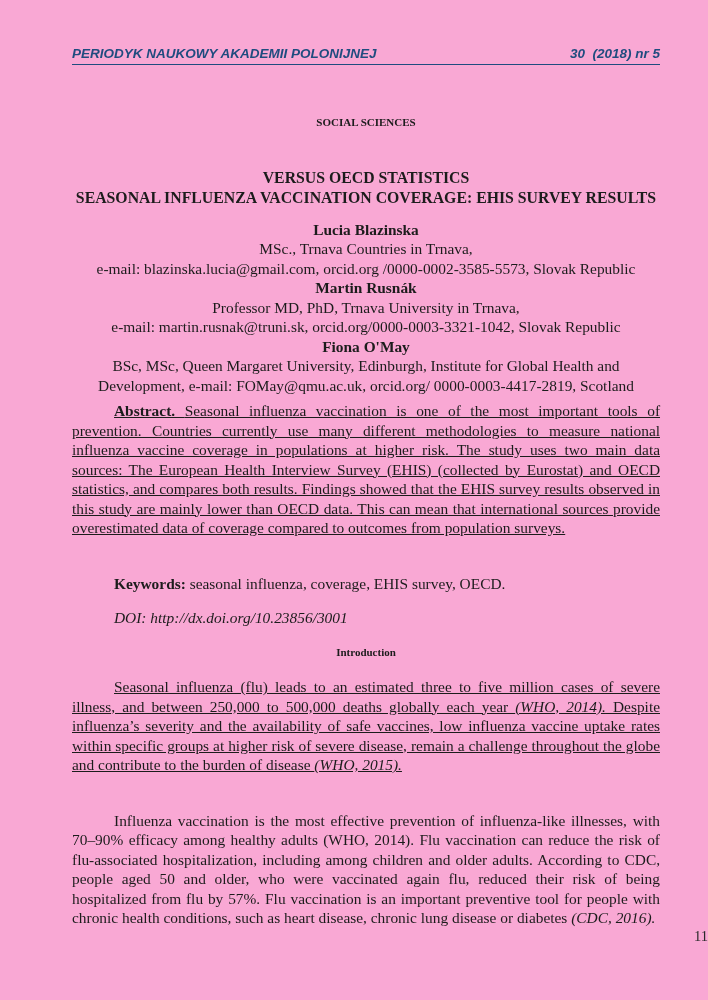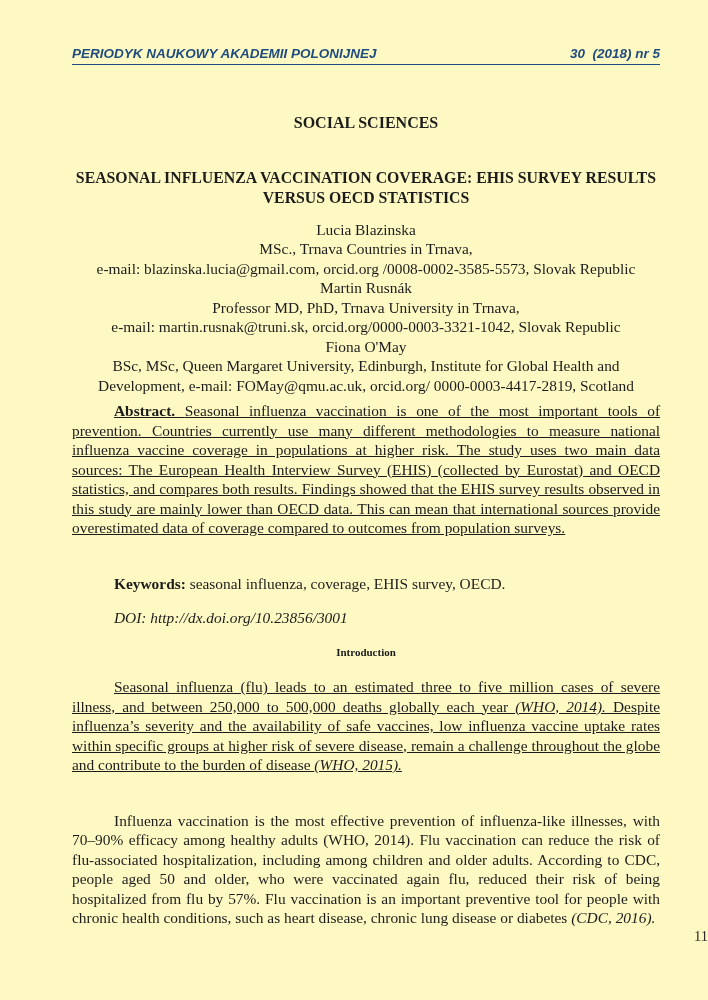--- a/index.html
+++ b/index.html
@@ -1,21 +1,21 @@
 <!DOCTYPE html>
 <html><head>
 <meta charset="utf-8">
 <style>
   * { margin: 0; padding: 0; box-sizing: border-box; }
   html, body { background: #ffffff; }
   .page {
     position: relative;
     width: 708px;
     height: 1000px;
-    background: #fef9c3;
+    background: #f9a8d4;
     font-family: "Liberation Serif", serif;
     color: #1c1c1c;
     overflow: hidden;
     padding-left: 24px;
   }
   .header {
     width: 588px;
     margin: 0 auto;
     padding-top: 46px;
     padding-bottom: 3px;
@@ -32,32 +32,32 @@
   .content {
     width: 588px;
     margin: 0 auto;
     font-size: 15.4px;
     line-height: 19.5px;
   }
   .section-label {
     margin-top: 48px;
     text-align: center;
     font-weight: bold;
-    font-size: 16px;
+    font-size: 11px;
   }
   .title {
     margin-top: 35px;
     text-align: center;
     font-weight: bold;
     font-size: 15.8px;
     line-height: 20px;
   }
   .title-line { white-space: nowrap; }
   .authors { margin-top: 12px; text-align: center; }
-  .author-name { font-weight: normal; }
+  .author-name { font-weight: bold; }
   .author-line { white-space: nowrap; }
   .para { text-align: justify; margin-top: 36px; }
   .indent { text-indent: 42px; }
   .abstract-para { margin-top: 6px; text-decoration: underline; }
   .doi-para { margin-top: 15px; font-style: italic; text-align: left; }
   .intro-heading {
     margin-top: 15px;
     text-align: center;
     font-weight: bold;
     font-size: 11px;
@@ -83,29 +83,29 @@
   <div class="header">
     <span>PERIODYK NAUKOWY AKADEMII POLONIJNEJ</span>
     <span>30&nbsp; (2018) nr 5</span>
   </div>
 
   <div class="content">
 
     <div class="section-label">SOCIAL SCIENCES</div>
 
     <div class="title">
+      <div class="title-line">VERSUS OECD STATISTICS</div>
       <div class="title-line">SEASONAL INFLUENZA VACCINATION COVERAGE: EHIS SURVEY RESULTS</div>
-      <div class="title-line">VERSUS OECD STATISTICS</div>
     </div>
 
     <div class="authors">
       <div>
         <div class="author-name">Lucia Blazinska</div>
         <div class="author-line">MSc., Trnava Countries in Trnava,</div>
-        <div class="author-line">e-mail: blazinska.lucia@gmail.com, orcid.org /0008-0002-3585-5573, Slovak Republic</div>
+        <div class="author-line">e-mail: blazinska.lucia@gmail.com, orcid.org /0000-0002-3585-5573, Slovak Republic</div>
       </div>
       <div>
         <div class="author-name">Martin Rusnák</div>
         <div class="author-line">Professor MD, PhD, Trnava University in Trnava,</div>
         <div class="author-line">e-mail: martin.rusnak@truni.sk, orcid.org/0000-0003-3321-1042, Slovak Republic</div>
       </div>
       <div>
         <div class="author-name">Fiona O'May</div>
         <div class="author-line">BSc, MSc, Queen Margaret University, Edinburgh, Institute for Global Health and</div>
         <div class="author-line">Development, e-mail: FOMay@qmu.ac.uk, orcid.org/ 0000-0003-4417-2819, Scotland</div>

